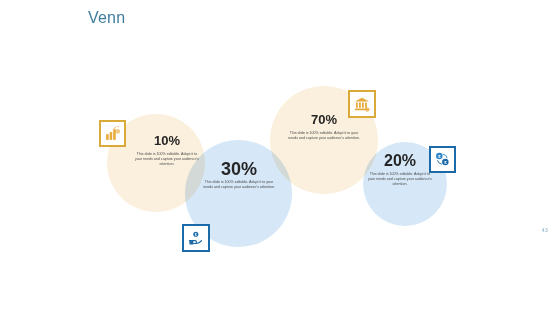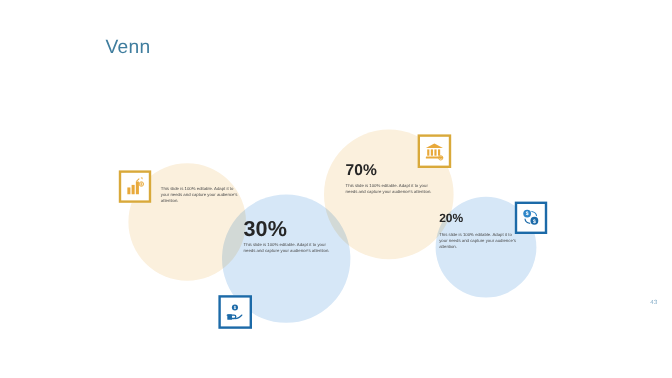--- a/index.html
+++ b/index.html
@@ -13,21 +13,20 @@
     font-family: "Liberation Sans", sans-serif;
     overflow: hidden;
     position: relative;
   }
 
   .slide {
     position: relative;
     width: 560px;
     height: 241px;
     background: #ffffff;
-    margin-top: 22px;
   }
 
   
   .slide-title {
     position: absolute;
     left: 88px;
     top: 8px;
     font-size: 16px;
     font-weight: 400;
     color: #3f7d9e;
@@ -54,20 +53,21 @@
 
   
   .c1 { left: 107px; top: 114px; width: 98px;  height: 98px; }
   .c2 { left: 185px; top: 140px; width: 107px; height: 107px; }
   .c3 { left: 270px; top: 86px;  width: 108px; height: 108px; }
   .c4 { left: 363px; top: 142px; width: 84px;  height: 84px; }
 
   
   .venn-text {
     position: absolute;
+    text-align: center;
     color: #3a3a3a;
   }
   .venn-pct {
     font-size: 14px;
     font-weight: bold;
     color: #262626;
     line-height: 16px;
     margin-bottom: 3px;
   }
   .venn-desc {
@@ -78,21 +78,21 @@
   }
 
   .t1 { left: 134px; top: 133px; width: 66px; }
   .t2 { left: 203px; top: 161px; width: 72px; }
   .t3 { left: 288px; top: 112px; width: 72px; }
   .t4 { left: 366px; top: 153px; width: 68px; }
 
   .t1 .venn-pct { font-size: 13px; }
   .t2 .venn-pct { font-size: 18px; }
   .t3 .venn-pct { font-size: 13px; }
-  .t4 .venn-pct { font-size: 10px; }
+  .t4 .venn-pct { font-size: 16px; }
 
   
   .badge {
     position: absolute;
     background: #ffffff;
     box-sizing: border-box;
     display: flex;
     align-items: center;
     justify-content: center;
   }
@@ -124,20 +124,21 @@
   <div class="slide-title">Venn</div>
 
   <div class="venn-area">
 
     <div class="venn-circle beige c1"></div>
     <div class="venn-circle blue  c2"></div>
     <div class="venn-circle beige c3"></div>
     <div class="venn-circle blue  c4"></div>
 
     <div class="venn-text t1">
+      <div class="venn-pct">10%</div>
       <div class="venn-desc">This slide is 100% editable. Adapt it to your needs and capture your audience's attention.</div>
     </div>
 
     <div class="venn-text t2">
       <div class="venn-pct">30%</div>
       <div class="venn-desc">This slide is 100% editable. Adapt it to your needs and capture your audience's attention.</div>
     </div>
 
     <div class="venn-text t3">
       <div class="venn-pct">70%</div>

